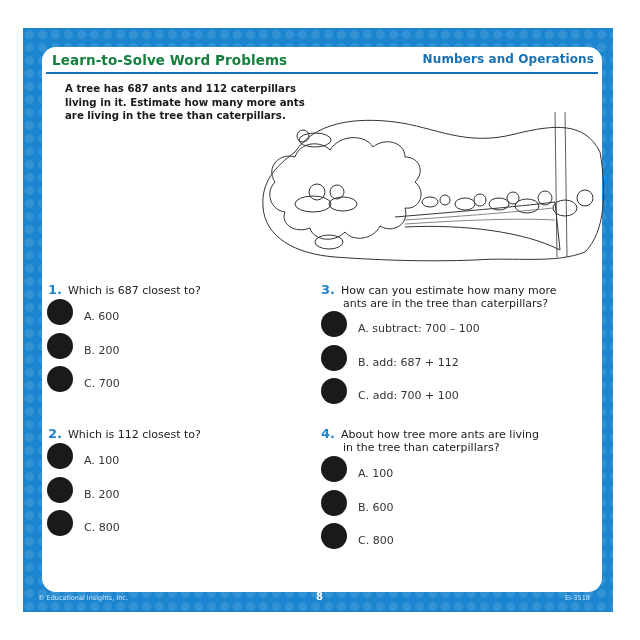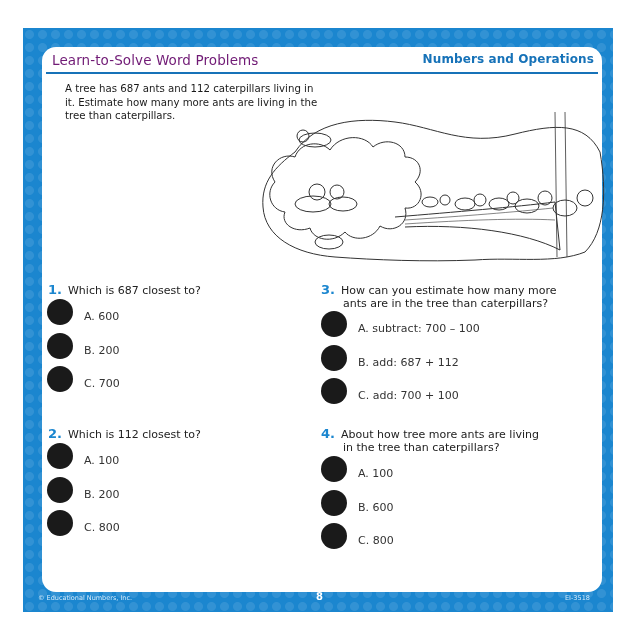--- a/index.html
+++ b/index.html
@@ -8,30 +8,30 @@
     position:absolute; left:23px; top:28px; width:590px; height:584px;
     background-color:#1b86cf;
     background-image: radial-gradient(circle, rgba(255,255,255,0.10) 4px, transparent 5px);
     background-size: 13px 13px;
   }
   .card {
     position:absolute; left:42px; top:47px; width:560px; height:545px;
     background:#ffffff; border-radius:14px;
   }
   .title-left {
-    position:absolute; left:52px; top:52px; font-size:13.5px; font-weight:normal; color:#701a75; letter-spacing:0.1px;
+    position:absolute; left:52px; top:52px; font-size:13.5px; font-weight:bold; color:#15803d; letter-spacing:0.1px;
   }
   .title-right {
     position:absolute; right:46px; top:52px; font-size:12px; font-weight:bold; color:#1672b8; letter-spacing:0.1px;
   }
   .title-rule {
     position:absolute; left:46px; top:72px; width:552px; height:2px; background:#1672b8;
   }
   .prompt {
-    position:absolute; left:65px; top:82px; width:260px; font-size:10.2px; font-weight:normal; color:#1a1a1a; line-height:13.5px;
+    position:absolute; left:65px; top:82px; width:260px; font-size:10.2px; font-weight:bold; color:#1a1a1a; line-height:13.5px;
   }
   .illustration { position:absolute; left:255px; top:112px; width:352px; height:150px; }
   .q { position:absolute; font-size:11px; color:#222; }
   .q .num { color:#1b86cf; font-weight:bold; font-size:13px; margin-right:6px; }
   .q .text { line-height:13px; }
   .q .line2 { display:block; padding-left:22px; }
   .opt { position:absolute; display:flex; align-items:center; }
   .bubble { width:26px; height:26px; border-radius:50%; background:#1a1a1a; }
   .opt-label { margin-left:11px; font-size:11px; color:#333;margin-top:8px; }
   .footer-left { position:absolute; left:38px; top:594px; font-size:6.5px; color:#d6ecfb; }
@@ -142,15 +142,15 @@
 </div>
 <div class="opt" style="left:321px; top:490px;">
   <div class="bubble"></div>
   <span class="opt-label">B.  600</span>
 </div>
 <div class="opt" style="left:321px; top:523px;">
   <div class="bubble"></div>
   <span class="opt-label">C.  800</span>
 </div>
 
-<div class="footer-left">© Educational Numbers, Inc.</div>
+<div class="footer-left">© Educational Insights, Inc.</div>
 <div class="footer-page">8</div>
 <div class="footer-right">EI-3518</div>
 
 </body></html>

